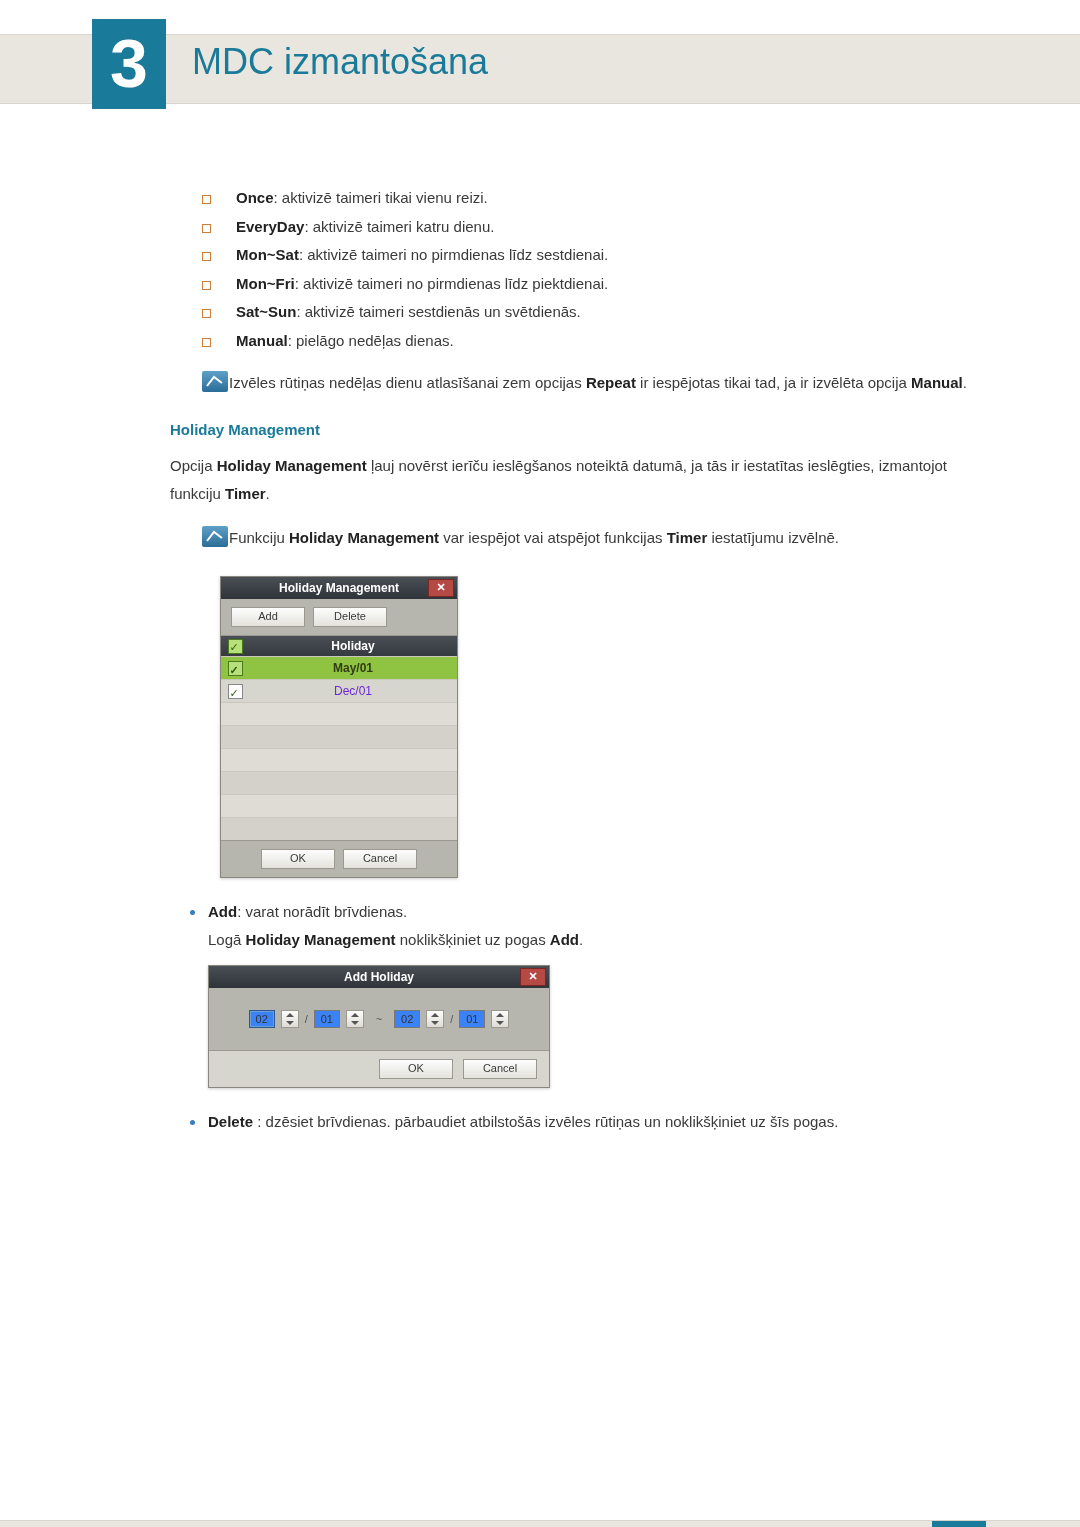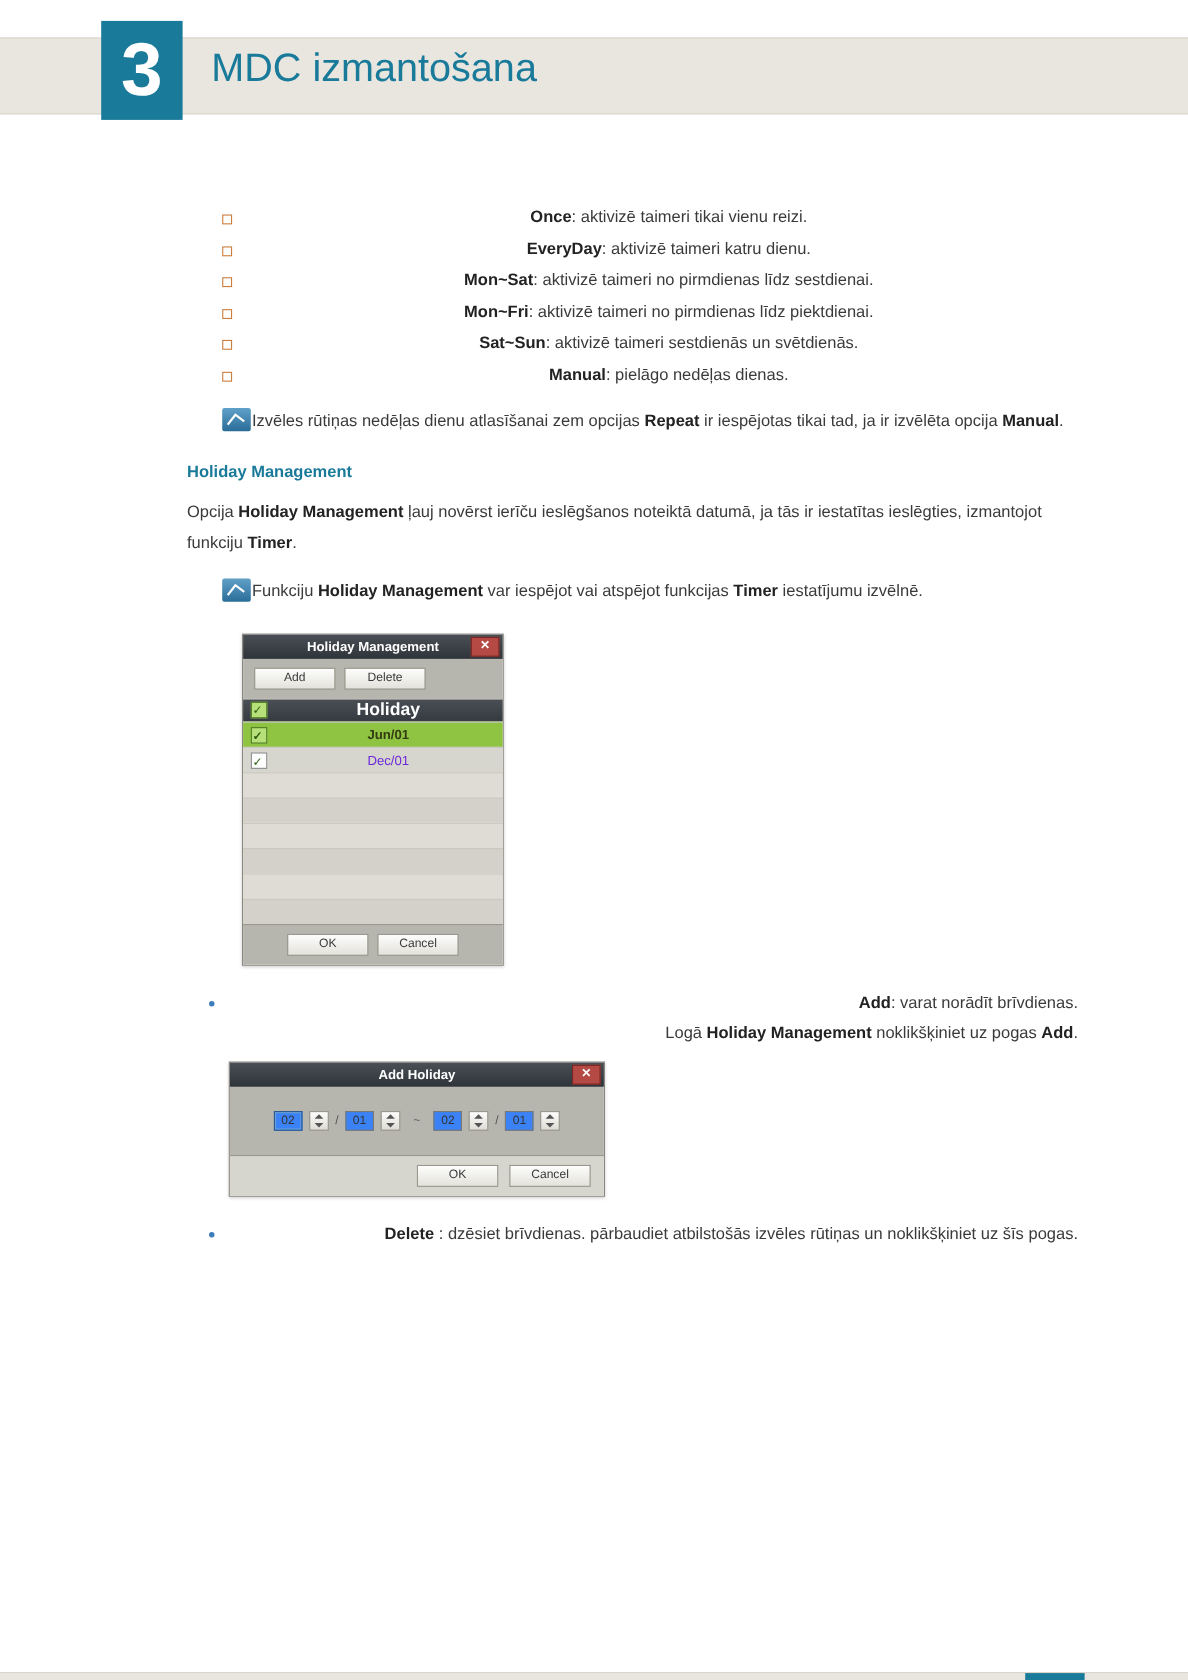--- a/index.html
+++ b/index.html
@@ -48,21 +48,20 @@
     font-weight: 400;
   }
   .content {
     padding: 80px 100px 0 170px;
   }
   .opt-list { margin: 0 0 16px 32px; }
   .opt-item {
     position: relative;
     line-height: 1.9;
     padding-left: 34px;
-    text-align: center;
   }
   .opt-item::before {
     content: "";
     position: absolute;
     left: 0;
     top: 11px;
     width: 7px;
     height: 7px;
     border: 1px solid #cc7d3c;
     background: #fff;
@@ -88,21 +87,20 @@
     font-weight: bold;
     margin: 18px 0 14px 0;
   }
   .para { line-height: 1.85; margin-bottom: 18px; }
   .bullet-list { margin: 20px 0 0 20px; }
   .bullet-item {
     position: relative;
     padding-left: 18px;
     line-height: 1.9;
     margin-bottom: 6px;
-    text-align: right;
   }
   .bullet-item::before {
     content: "";
     position: absolute;
     left: 0;
     top: 12px;
     width: 5px; height: 5px;
     background: #3b7dba;
     border-radius: 50%;
   }
@@ -155,21 +153,21 @@
   }
   .hm-table {
     border-top: 1px solid #9b998f;
   }
   .hm-head {
     display: flex;
     background: linear-gradient(#4a4f56,#353a40);
     color: #fff;
     height: 20px;
     line-height: 20px;
-    font-size: 16px;
+    font-size: 12px;
   }
   .hm-head .col-chk { width: 28px; text-align: center; }
   .hm-head .col-hol { flex: 1; text-align: center; font-weight: bold; }
   .hm-row {
     display: flex;
     height: 22px;
     line-height: 22px;
     border-top: 1px solid #c9c7be;
   }
   .hm-row .col-chk { width: 28px; text-align: center; }
@@ -335,21 +333,21 @@
         <div class="hm-btn">Add</div>
         <div class="hm-btn">Delete</div>
       </div>
       <div class="hm-table">
         <div class="hm-head">
           <div class="col-chk"><span class="chk green checked"></span></div>
           <div class="col-hol">Holiday</div>
         </div>
         <div class="hm-row selected">
           <div class="col-chk"><span class="chk green checked"></span></div>
-          <div class="col-hol">Jun/01</div>
+          <div class="col-hol">May/01</div>
         </div>
         <div class="hm-row normal">
           <div class="col-chk"><span class="chk checked"></span></div>
           <div class="col-hol">Dec/01</div>
         </div>
         <div class="hm-row stripe1">
             <div class="col-chk"></div>
             <div class="col-hol"></div>
           </div>
         <div class="hm-row stripe2">

